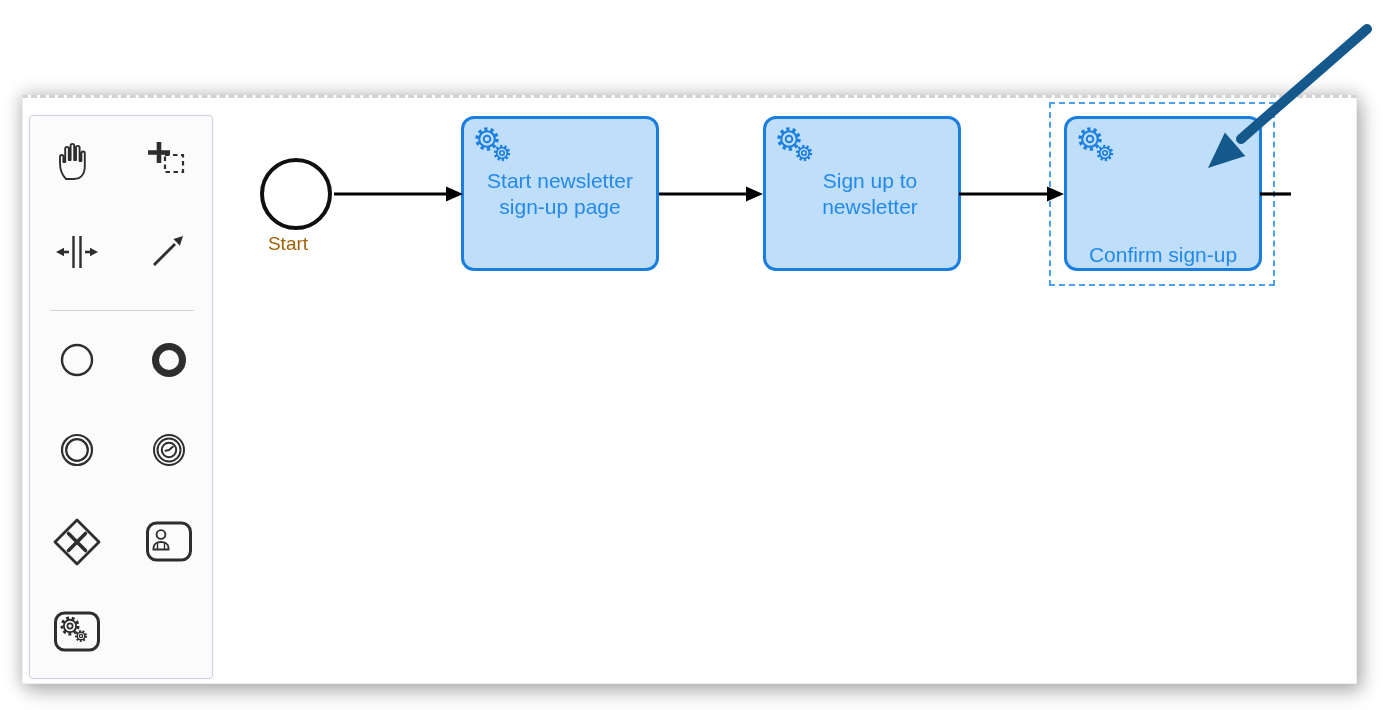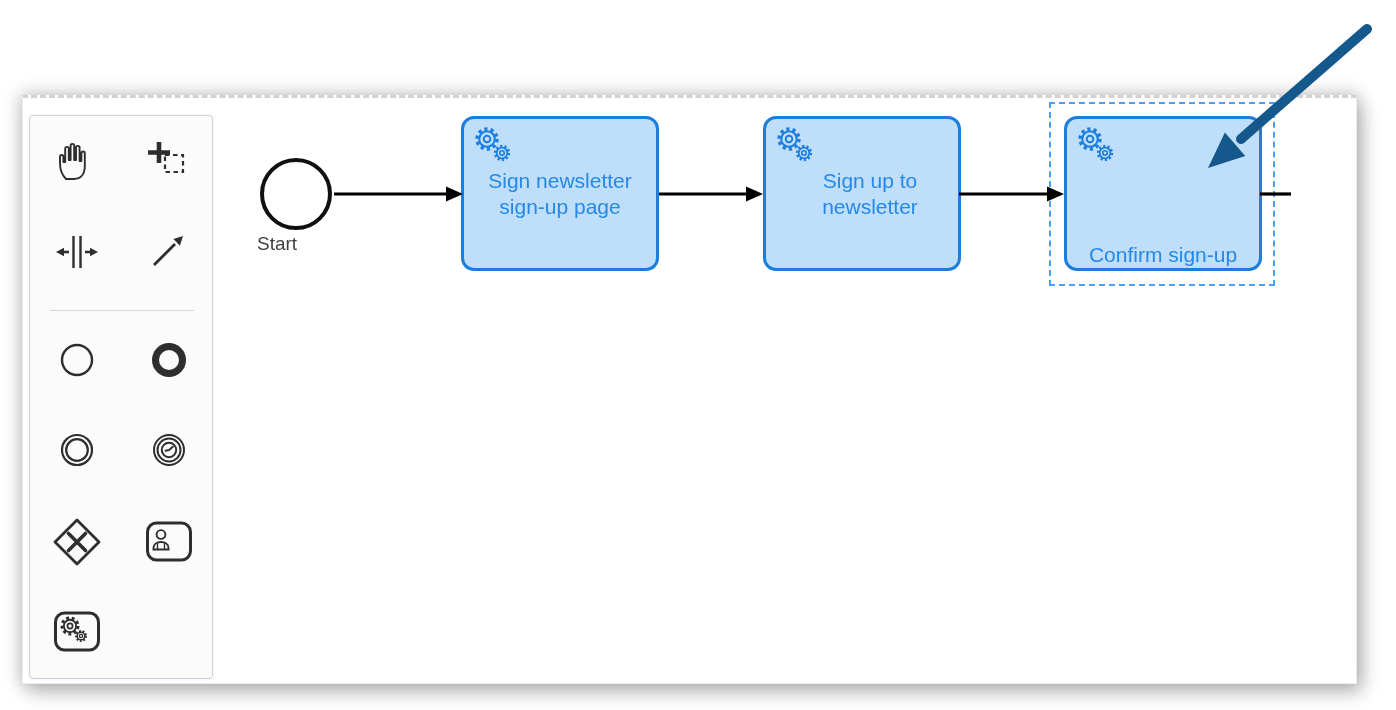--- a/index.html
+++ b/index.html
@@ -31,22 +31,22 @@
   
   #flow-layer{position:absolute;left:0;top:0;width:1335px;height:589px;z-index:3;pointer-events:none;}
   .flow-line{stroke:var(--flow-stroke,#000);stroke-width:3.2;}
   .flow-head{fill:var(--flow-stroke,#000);}
 
   #start-event{
     position:absolute;left:237px;top:60px;width:72px;height:72px;border-radius:50%;
     border:4px solid var(--event-stroke,#101010);background:#fff;box-sizing:border-box;z-index:2;
   }
   #start-label{
-    position:absolute;left:234px;top:135px;width:80px;text-align:left;
-    font-size:19px;color:#404040;z-index:2;
+    position:absolute;left:225px;top:135px;width:80px;text-align:center;
+    font-size:19px;color:#a16207;z-index:2;
   }
 
   .task{
     position:absolute;top:18px;width:198px;height:155px;box-sizing:border-box;
     background:var(--task-fill,#bfdef9);
     border:3px solid var(--task-stroke,#1b7edf);
     border-radius:13px;z-index:2;
     display:flex;align-items:center;justify-content:center;cursor:pointer;
   }
   #task-1{left:438px;} #task-2{left:740px;padding-left:16px;} #task-3{left:1041px;align-items:flex-end;}
@@ -199,21 +199,21 @@
           <circle class="gear-stroke" stroke-width="3.4" stroke-dasharray="3.2 3.1" r="10"></circle>
           <circle class="gear-stroke" stroke-width="2.1" r="7.8"></circle>
           <circle class="gear-stroke" stroke-width="1.9" r="3.3"></circle>
         </g>
         <g transform="translate(31,29) scale(0.68)">
           <circle class="gear-stroke" stroke-width="4" stroke-dasharray="3.2 3.1" r="10"></circle>
           <circle class="gear-stroke" stroke-width="2.6" r="7.8"></circle>
           <circle class="gear-stroke" stroke-width="2.4" r="3.3"></circle>
         </g>
       </svg>
-      <span class="task-label">Sign newsletter sign-up page</span>
+      <span class="task-label">Start newsletter sign-up page</span>
     </div>
 
     <div class="task" id="task-2">
       <svg class="task-gear" width="46" height="42" viewBox="0 0 46 42">
         <g transform="translate(16,15)">
           <circle class="gear-stroke" stroke-width="3.4" stroke-dasharray="3.2 3.1" r="10"></circle>
           <circle class="gear-stroke" stroke-width="2.1" r="7.8"></circle>
           <circle class="gear-stroke" stroke-width="1.9" r="3.3"></circle>
         </g>
         <g transform="translate(31,29) scale(0.68)">

